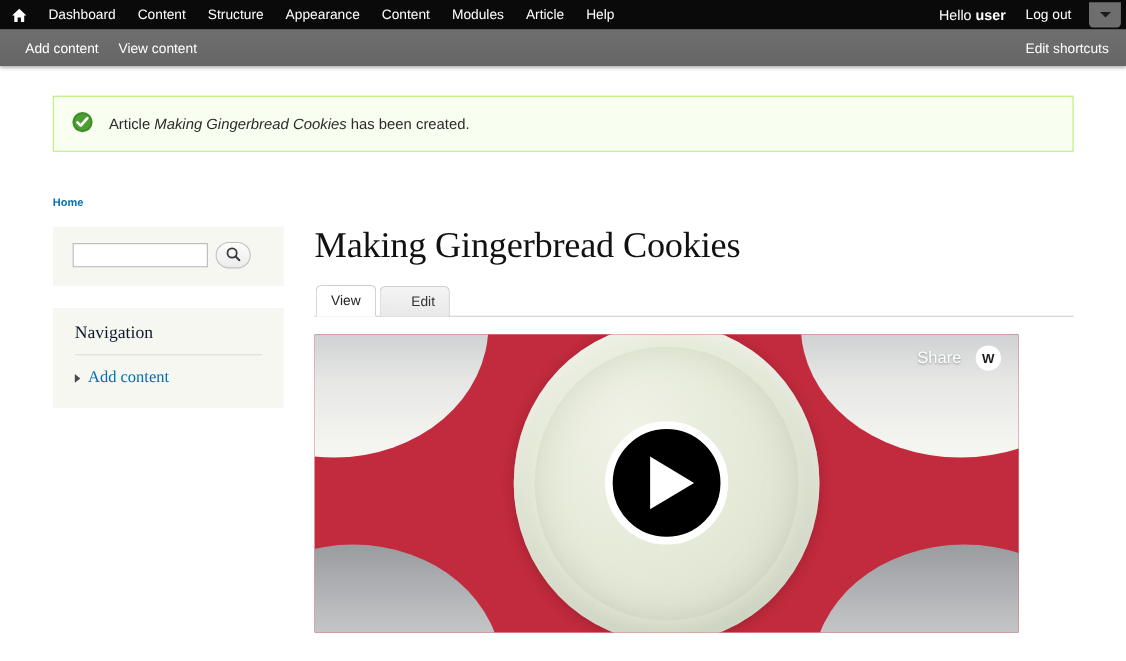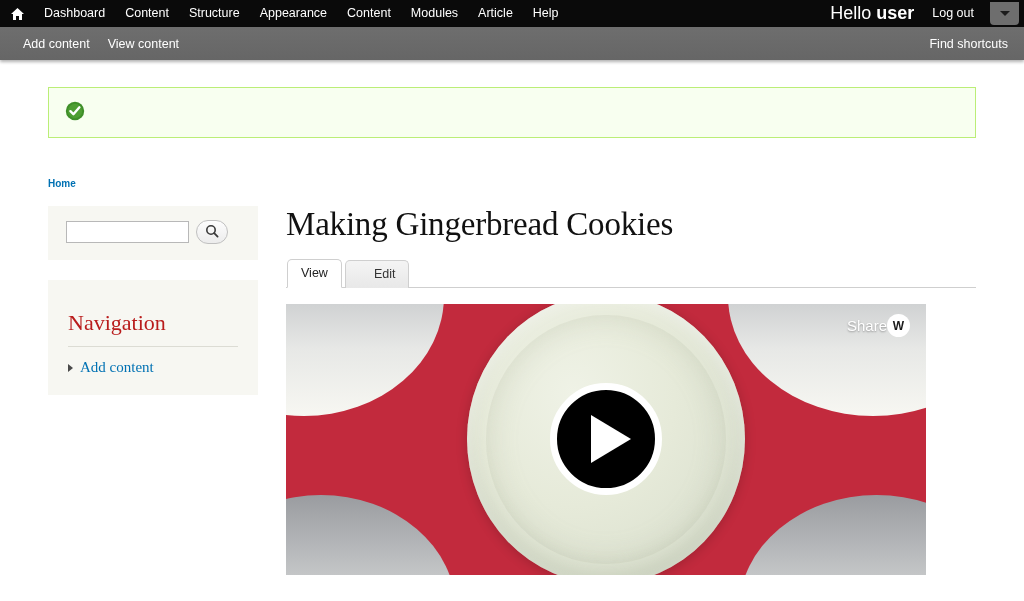--- a/index.html
+++ b/index.html
@@ -55,21 +55,21 @@
   .toolbar-right {
     position: absolute;
     right: 0;
     top: 0;
     height: 27px;
     display: flex;
     align-items: center;
   }
   .toolbar-user {
     color: #ffffff;
-    font-size: 18px;
+    font-size: 13px;
     line-height: 27px;
     padding: 0 9px;
     white-space: nowrap;
   }
   .toolbar-user b { font-weight: bold; }
   .toolbar-logout {
     color: #ffffff;
     font-size: 12.5px;
     line-height: 27px;
     padding: 0 9px;
@@ -223,24 +223,24 @@
     border-radius: 12px;
     background: linear-gradient(to bottom, #fdfdfd 0%, #ececec 100%);
     display: flex;
     align-items: center;
     justify-content: center;
     cursor: pointer;
     padding: 0;
   }
   .block-title {
     font-family: "Liberation Serif", serif;
-    font-size: 22px;
+    font-size: 16px;
     font-weight: normal;
-    color: #b91c1c;
-    margin: 16px 0 9px 0;
+    color: #0f172a;
+    margin: 0 0 9px 0;
     padding: 0 0 10px 0;
     border-bottom: 1px solid #dcdcd4;
   }
   .block-menu {
     list-style: none;
     margin: 0;
     padding: 0;
   }
   .block-menu li {
     display: flex;
@@ -390,20 +390,21 @@
     margin-left: 9px;
   }
   .player-topbar {
     position: absolute;
     left: 0; right: 0; top: 0;
     height: 44px;
     display: flex;
     align-items: center;
     justify-content: flex-end;
     padding-right: 16px;
+    gap: 13px;
     z-index: 3;
   }
   .share-label {
     color: #ffffff;
     font-size: 15px;
     text-shadow: 0 1px 2px rgba(0,0,0,0.35);
     cursor: pointer;
   }
   .wistia-logo {
     width: 23px;
@@ -453,35 +454,36 @@
     </div>
   </div>
 </div>
 
 <div class="shortcut-bar">
   <div class="shortcut-left">
     <a class="shortcut-item">Add content</a>
     <a class="shortcut-item">View content</a>
   </div>
   <div class="shortcut-right">
-    <a class="shortcut-edit">Find shortcuts</a>
+    <a class="shortcut-edit">Edit shortcuts</a>
   </div>
 </div>
 
 <div class="page">
 
   <div class="messages-wrap">
     <div class="message-status">
       <span class="check-icon">
         <svg width="20" height="20" viewBox="0 0 20 20">
           <circle cx="10" cy="10" r="9.2" fill="#3f8f29"></circle>
           <circle cx="10" cy="10" r="7.2" fill="#4e9e33"></circle>
           <path d="M5.4 10.2 L8.4 13.2 L14.4 6.3" stroke="#ffffff" stroke-width="2.4" fill="none" stroke-linecap="round" stroke-linejoin="round"></path>
         </svg>
       </span>
+      <span class="message-text"><span>Article </span><i>Making Gingerbread Cookies</i><span> has been created.</span></span>
     </div>
   </div>
 
   <div class="breadcrumb">
     <a>Home</a>
   </div>
 
   <div class="columns">
 
     <aside class="sidebar">

